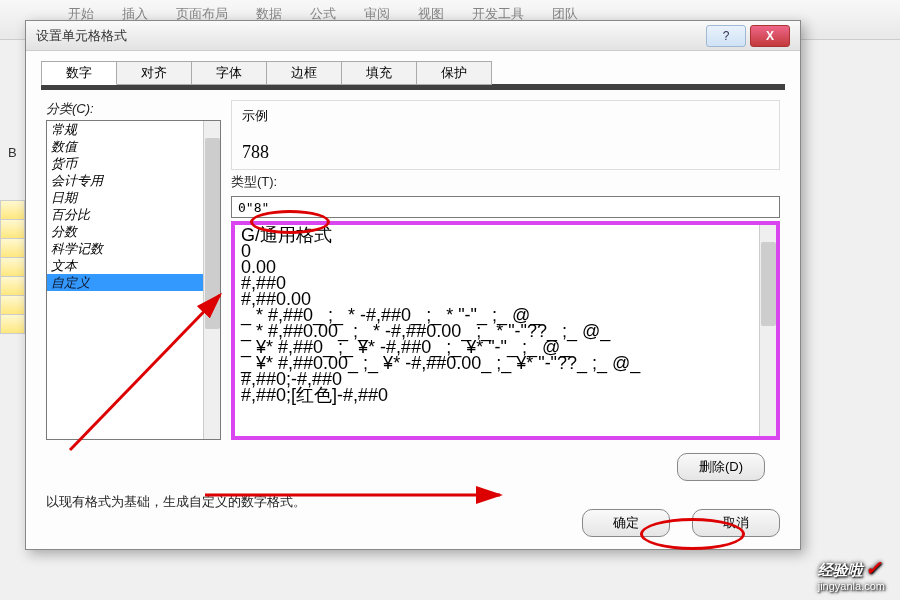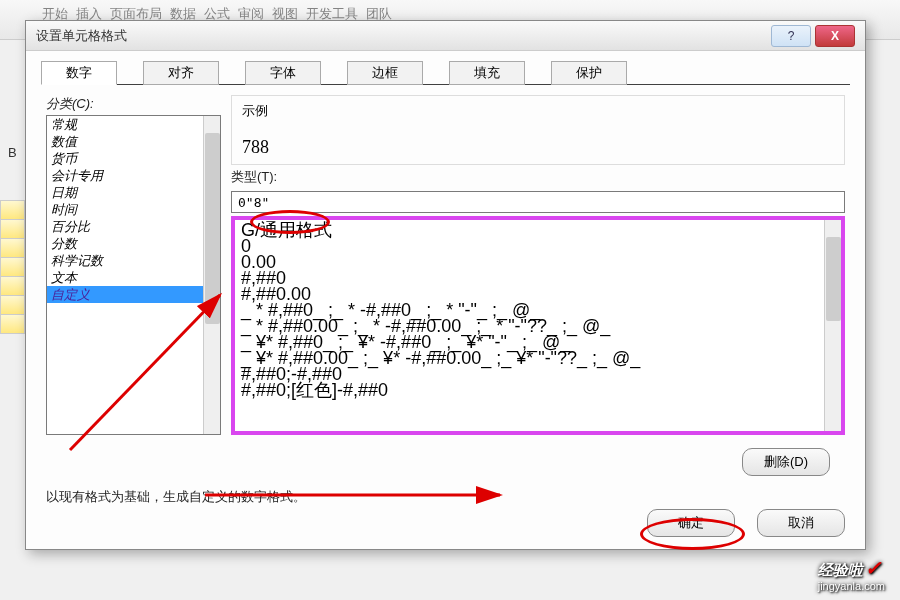--- a/index.html
+++ b/index.html
@@ -1,59 +1,59 @@
 <!DOCTYPE html>
 <html><head>
   <meta charset="utf-8">
   <style>
     * { margin: 0; padding: 0; box-sizing: border-box; font-family: "Microsoft YaHei", SimSun, sans-serif; }
     body { width: 900px; height: 600px; background: #f0f0f0; position: relative; overflow: hidden; }
     
     
     .ribbon-bg { position: absolute; top: 0; left: 0; width: 100%; height: 40px; background: linear-gradient(#f8f8f8, #e8e8e8); border-bottom: 1px solid #ccc; z-index: 1; }
-    .ribbon-tabs { display: flex; gap: 8px; padding: 5px 42px; color: #555; font-size: 13px; }
+    .ribbon-tabs { display: flex; gap: 28px; padding: 5px 22px; color: #555; font-size: 13px; margin-left: 46px; }
     .ribbon-tabs span { filter: blur(0.5px); opacity: 0.7; }
     .cell-b { position: absolute; left: 8px; top: 145px; font-size: 13px; color: #333; z-index: 1; }
     .row-hints { position: absolute; left: 0; top: 200px; z-index: 0; }
     .row-hints div { width: 25px; height: 20px; background: linear-gradient(#fff8d0, #ffe880); border: 1px solid #ccc; margin-bottom: -1px; }
     
     
     .dialog {
-      position: absolute; left: 25px; top: 20px; width: 841px; height: 530px;
+      position: absolute; left: 25px; top: 20px; width: 776px; height: 530px;
       background: #fdfdfd; border: 1px solid #888;
       box-shadow: 4px 4px 12px rgba(0,0,0,0.3);
       z-index: 10;
     }
     .titlebar {
       height: 30px; background: linear-gradient(#fafafa, #e2e2e2);
       display: flex; align-items: center; padding: 0 10px;
       border-bottom: 1px solid #ccc;
     }
     .titlebar .title { flex: 1; font-size: 13px; color: #333; }
     .win-btns { display: flex; gap: 0; }
     .win-btn { width: 40px; height: 22px; display: flex; align-items: center; justify-content: center; font-size: 12px; }
     .help-btn { background: linear-gradient(#eaf2fb, #cfe2f5); border: 1px solid #9fb8d4; border-radius: 3px; margin-right: 4px; color: #335; }
     .close-btn { background: linear-gradient(#e68, #c23a3a); border: 1px solid #a33; border-radius: 3px; color: #fff; font-weight: bold; }
     
     
     .dialog-body { padding: 10px 15px; position: relative; height: calc(100% - 30px); }
     
     
-    .tab-row { display: flex; border-bottom: 1px solid #404040; margin-bottom: 5px; gap: 27px; }
+    .tab-row { display: flex; border-bottom: 6px solid #404040; margin-bottom: 5px; }
     .tab { width: 76px; height: 24px; display: flex; align-items: center; justify-content: center; font-size: 13px; border: 1px solid #aaa; background: #f2f2f2; margin-right: -1px; margin-bottom: -1px; position: relative; }
     .tab.active { background: #fff; border-bottom: 1px solid #fff; z-index: 1; }
     
     
     .content { display: flex; padding: 5px; gap: 10px; height: 350px; }
     .left-panel { width: 175px; display: flex; flex-direction: column; font-style: italic; }
     .label-row { font-size: 13px; margin-bottom: 2px; color: #222; }
     .listbox { flex: 1; border: 1px solid #7a7a7a; background: #fff; font-size: 13px; overflow: hidden; position: relative; }
     .listbox-inner { width: calc(100% - 17px); height: 100%; overflow: hidden; }
     .list-item { padding: 0 4px; line-height: 17px; cursor: default; }
-    .list-item.selected { background: #3399ff; color: #4c1d95; }
+    .list-item.selected { background: #3399ff; color: #0f172a; }
     .scrollbar { position: absolute; right: 0; top: 0; width: 17px; height: 100%; background: #efefef; border-left: 1px solid #ccc; }
     .scroll-thumb { position: absolute; top: 17px; width: 15px; left: 1px; height: 60%; background: #cdcdcd; border-radius: 2px; }
     
     .right-panel { flex: 1; display: flex; flex-direction: column; gap: 3px; }
     .sample-box { border: 1px solid #ddd; padding: 6px 10px; background: #fffff; }
     .sample-label { font-size: 13px; margin-bottom: 4px; }
     .sample-value { font-size: 18px; font-family: Liberation Serif, serif; margin-top: 17px; }
     
     .type-input { width: 100%; border: 1px solid #7a7a7a; padding: 2px 6px; font-size: 13px; font-family: SimSun, monospace; height: 22px; }
     
@@ -129,21 +129,20 @@
     <div class="content">
       <div class="left-panel">
         <div class="label-row">分类(C):</div>
         <div class="listbox">
           <div class="listbox-inner">
             <div class="list-item">常规</div>
             <div class="list-item">数值</div>
             <div class="list-item">货币</div>
             <div class="list-item">会计专用</div>
             <div class="list-item">日期</div>
-            <div class="list-item">时间</div>
             <div class="list-item">百分比</div>
             <div class="list-item">分数</div>
             <div class="list-item">科学记数</div>
             <div class="list-item">文本</div>
             <div class="list-item selected">自定义</div>
           </div>
           <div class="scrollbar">
               <div class="scroll-thumb"></div>
             </div>
         </div>

